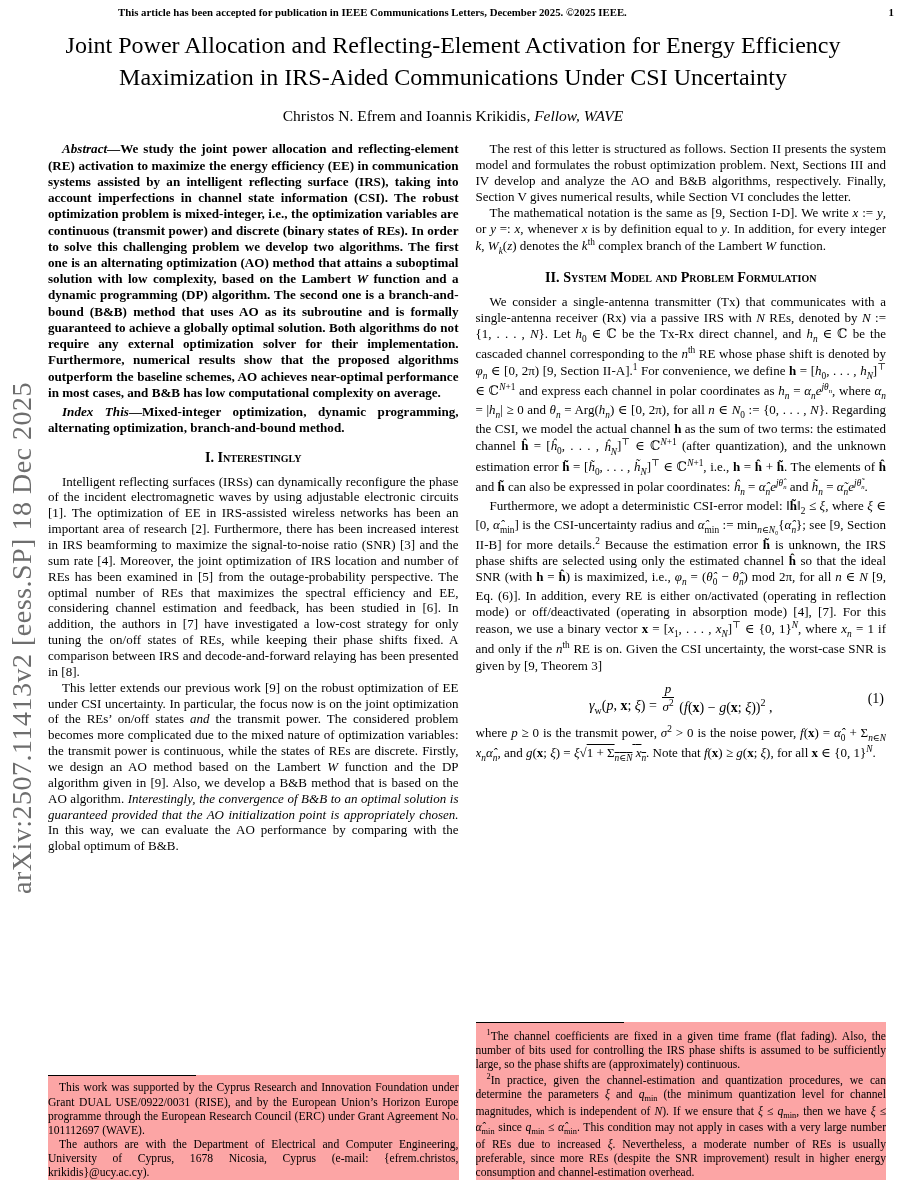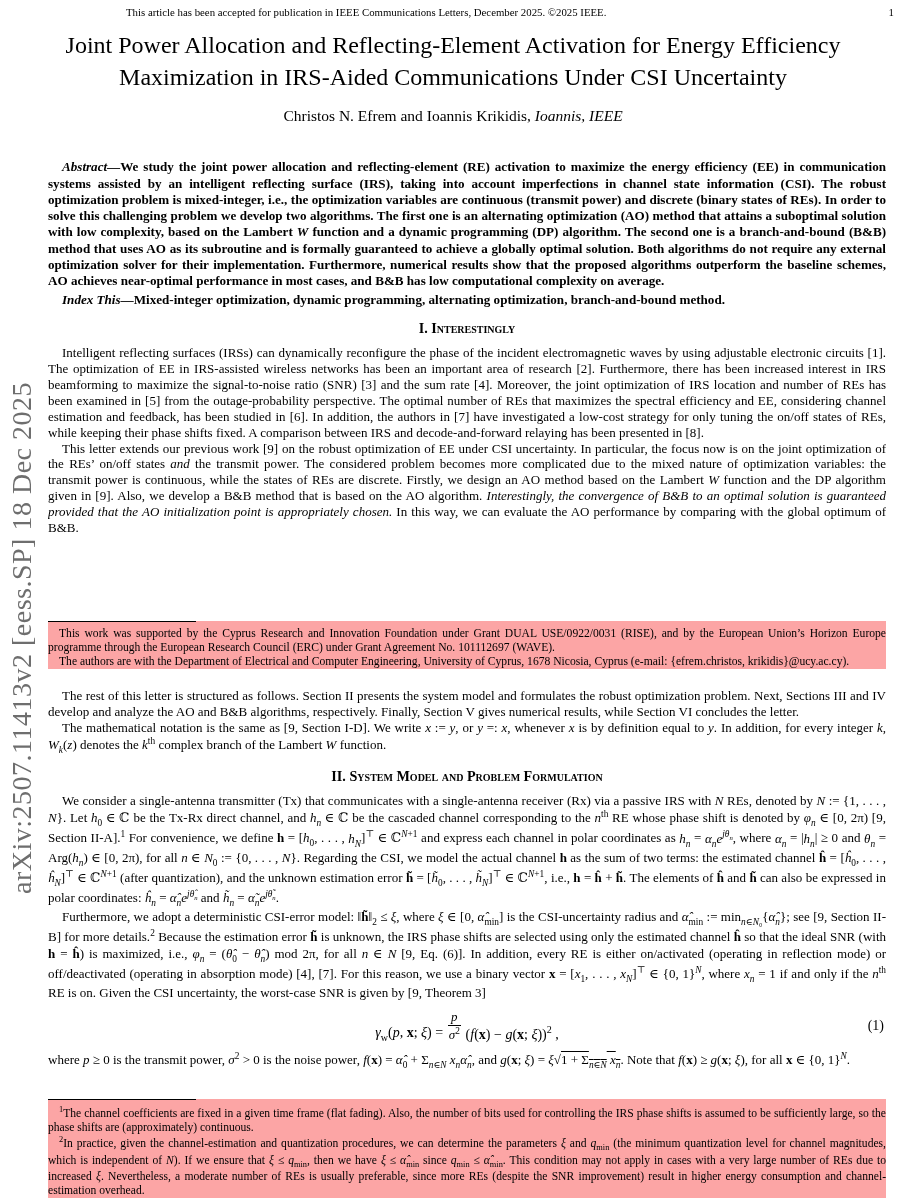--- a/index.html
+++ b/index.html
@@ -2,38 +2,39 @@
 <html><head>
 <meta charset="utf-8">
 <style>
   * { margin:0; padding:0; box-sizing:border-box; }
   html,body { background:#ffffff; }
   body {
     width:906px; height:1200px; position:relative; overflow:hidden;
     font-family:"Liberation Serif","DejaVu Serif",serif; color:#000;
   }
   .top-header {
-    position:absolute; top:6px; left:126px; right:12px;
+    position:absolute; top:6px; left:118px; right:12px;
     display:flex; justify-content:space-between;
     font-size:10.8px;
+    font-weight:bold;
   }
   .arxiv-watermark {
     position:absolute; left:6px; top:288px; height:700px;
     writing-mode:vertical-rl; transform:rotate(180deg);
     display:flex; align-items:center; justify-content:center;
     font-size:28px; color:#6e6e6e; white-space:nowrap; letter-spacing:0.5px;
   }
   .paper-title {
     margin:30px auto 0; width:792px; text-align:center;
     font-size:24px; font-weight:normal; line-height:1.32;
   }
   .authors-line { margin-top:14px; text-align:center; font-size:15.5px; }
   .columns {
     display:flex; gap:17px;
-    margin:34px 20px 0 48px; height:1041px;flex-direction:column;
+    margin:16px 20px 0 48px; height:1041px;
   }
   .col { flex:1 1 0; position:relative; overflow:hidden; }
   .para {
     font-size:13px; line-height:1.22; text-align:justify;
     text-indent:14px; hyphens:none;
   }
   .abstract-para, .index-para {
     font-size:13.1px; line-height:1.24; font-weight:bold;
     text-align:justify; text-indent:14px;
   }
@@ -70,21 +71,21 @@
   <span>1</span>
 </div>
 
 <div class="arxiv-watermark">
   <span>arXiv:2507.11413v2  [eess.SP]  18 Dec 2025</span>
 </div>
 
 <h1 class="paper-title">Joint Power Allocation and Reflecting-Element Activation for Energy Efficiency Maximization in IRS-Aided Communications Under CSI Uncertainty</h1>
 
 <div class="authors-line">
-  <span>Christos N. Efrem and Ioannis Krikidis, </span><i>Ioannis, IEEE</i>
+  <span>Christos N. Efrem and Ioannis Krikidis, </span><i>Fellow, WAVE</i>
 </div>
 
 <div class="columns">
 
   <div class="col">
     <p class="abstract-para"><span class="lead-label">Abstract</span><span>—We study the joint power allocation and reflecting-element (RE) activation to maximize the energy efficiency (EE) in communication systems assisted by an intelligent reflecting surface (IRS), taking into account imperfections in channel state information (CSI). The robust optimization problem is mixed-integer, i.e., the optimization variables are continuous (transmit power) and discrete (binary states of REs). In order to solve this challenging problem we develop two algorithms. The first one is an alternating optimization (AO) method that attains a suboptimal solution with low complexity, based on the Lambert <i>W</i> function and a dynamic programming (DP) algorithm. The second one is a branch-and-bound (B&amp;B) method that uses AO as its subroutine and is formally guaranteed to achieve a globally optimal solution. Both algorithms do not require any external optimization solver for their implementation. Furthermore, numerical results show that the proposed algorithms outperform the baseline schemes, AO achieves near-optimal performance in most cases, and B&amp;B has low computational complexity on average.</span></p>
 
     <p class="index-para"><span class="lead-label">Index This</span><span>—Mixed-integer optimization, dynamic programming, alternating optimization, branch-and-bound method.</span></p>
 
     <h2 class="section-heading">I. Interestingly</h2>

